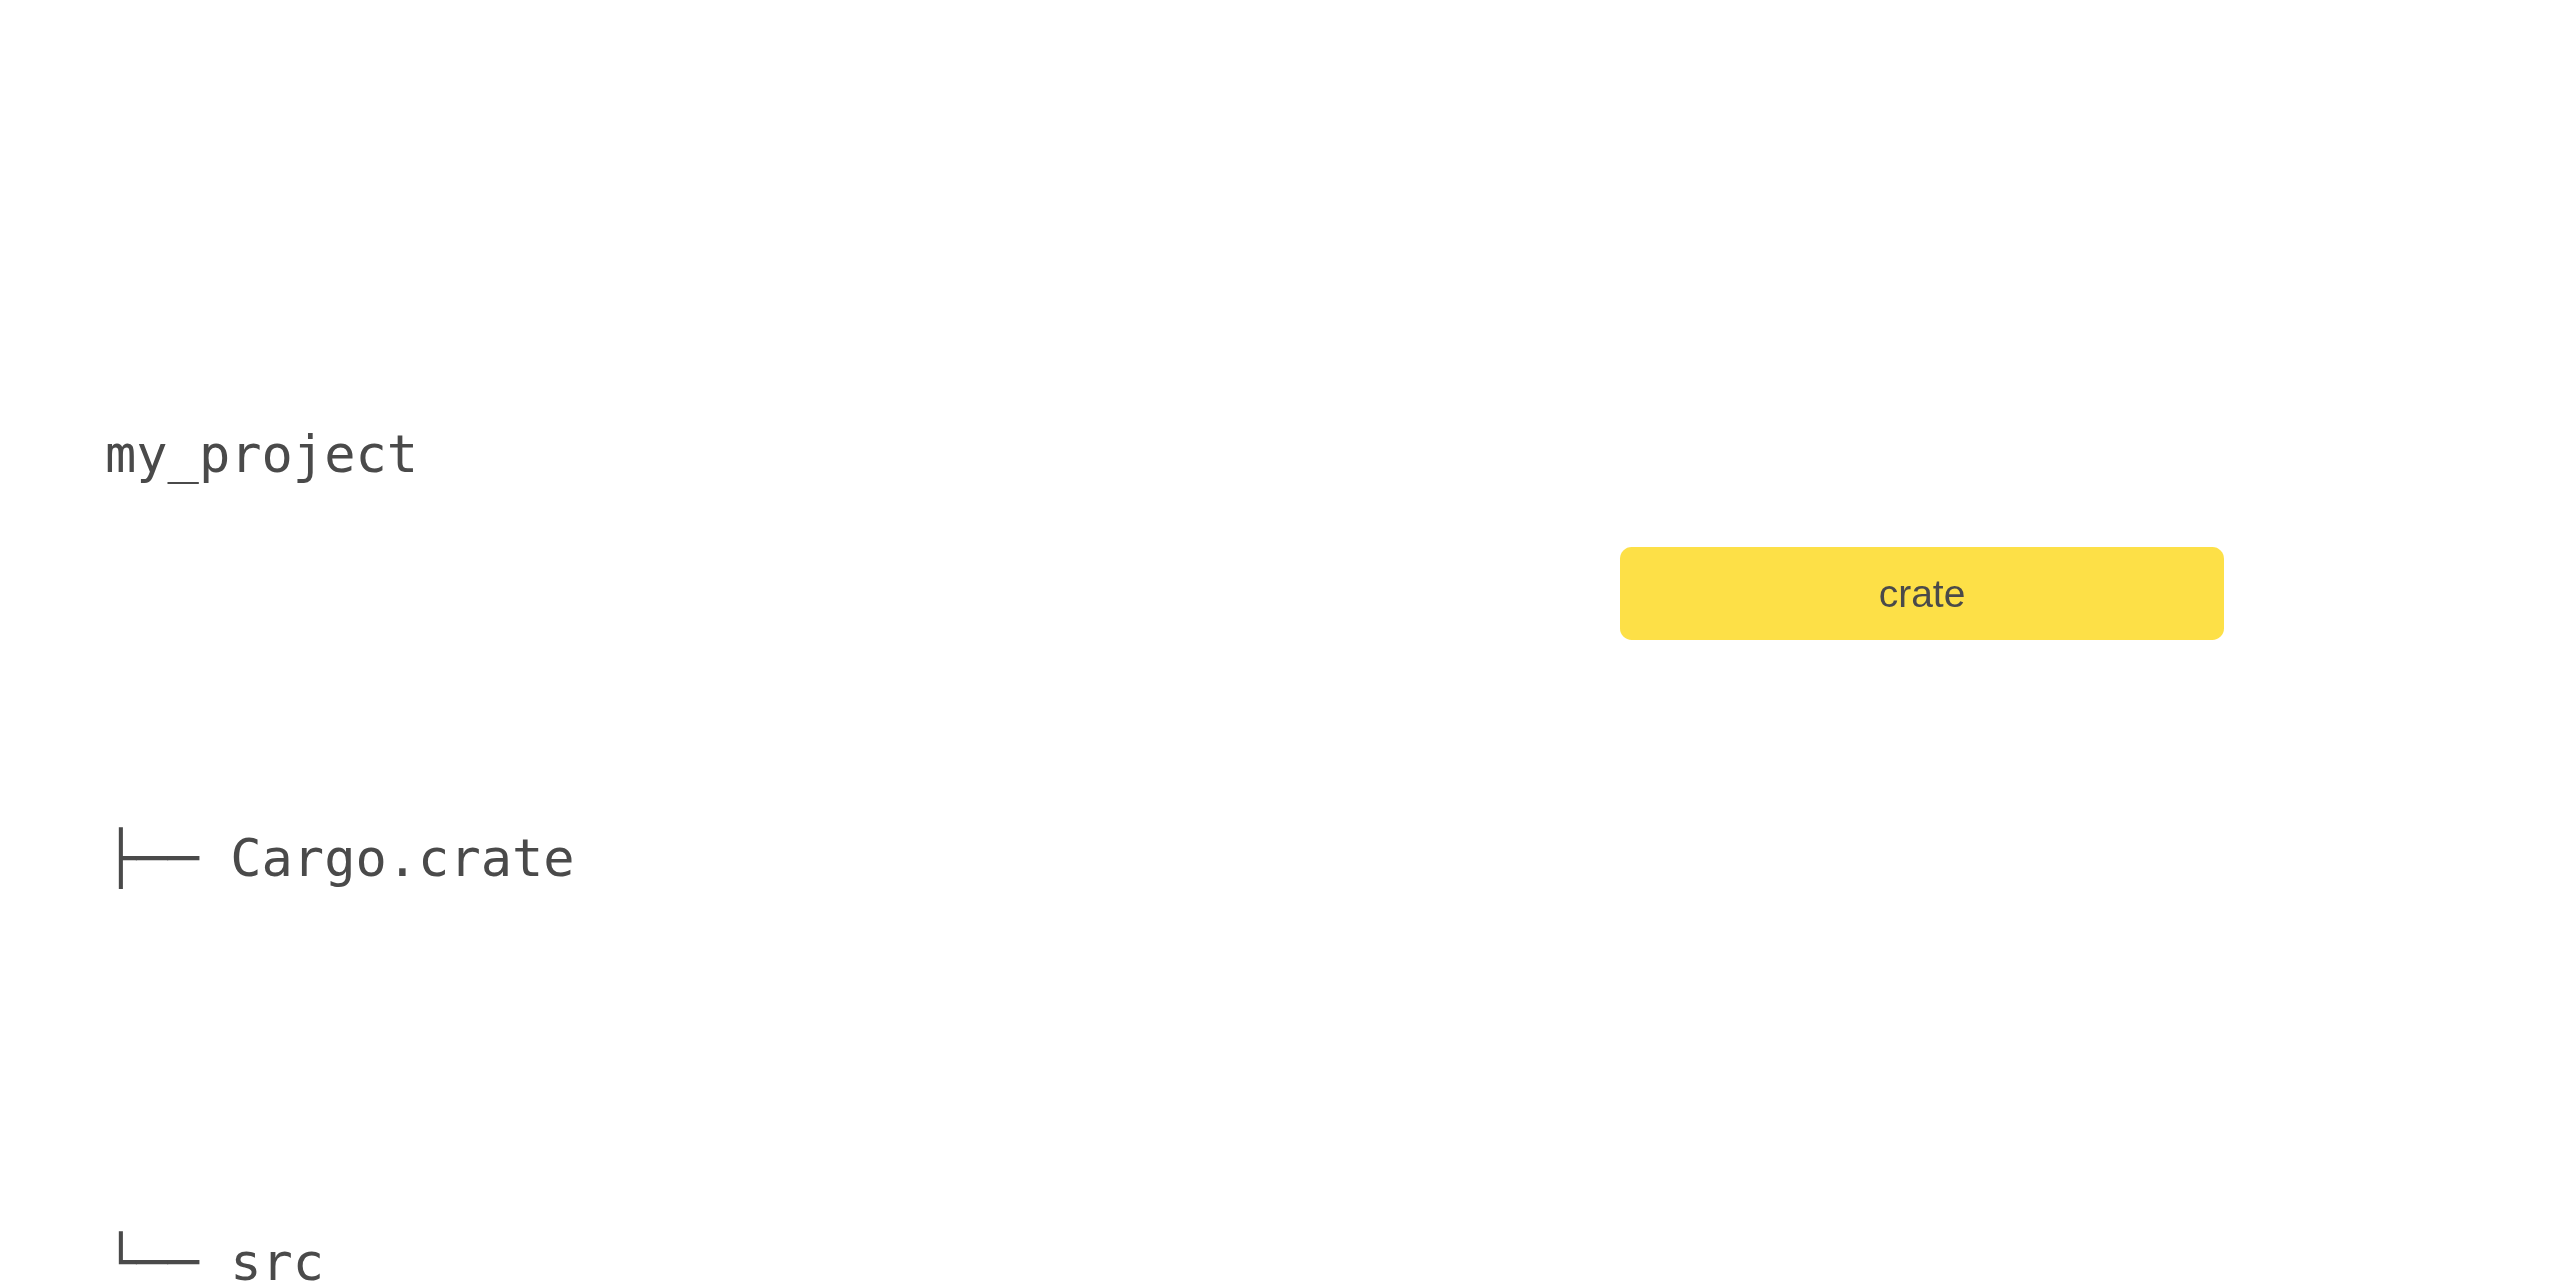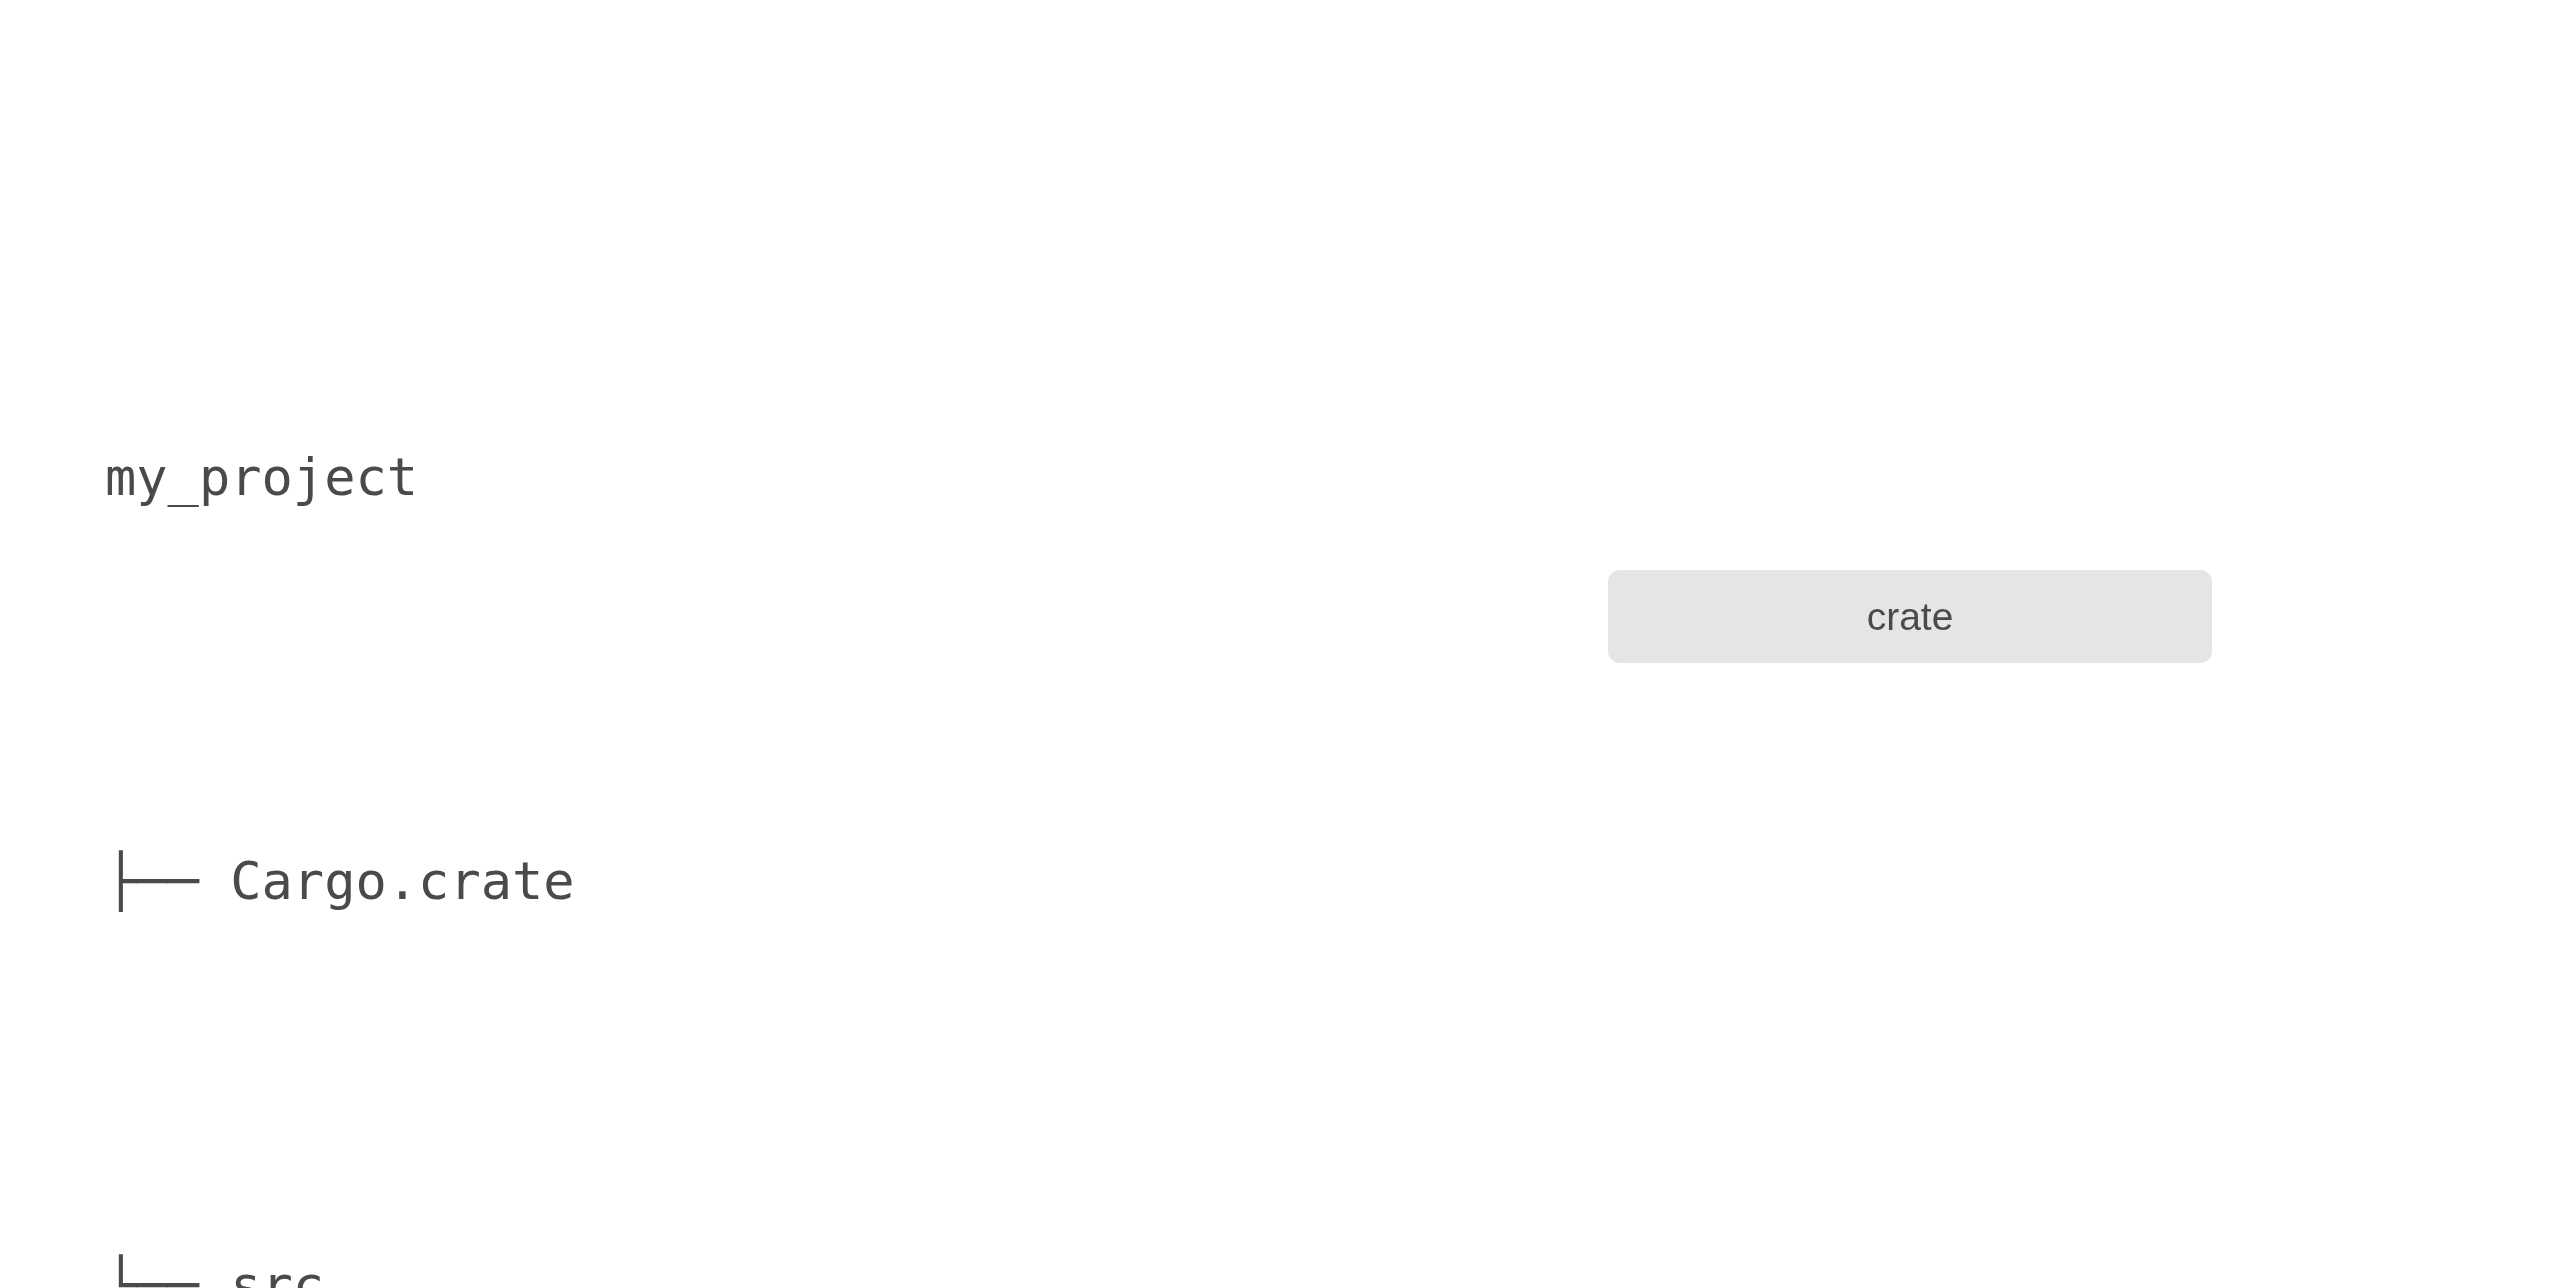--- a/index.html
+++ b/index.html
@@ -19,21 +19,20 @@
     width: 2576px;
     height: 1288px;
     background: #ffffff;
   }
 
   
   .panel {
     position: absolute;
     top: 0;
     height: 1057px;
-    margin-top: 23px;
   }
   .panel-left  { left: 0px;    width: 1288px; }
   .panel-right { left: 1288px; width: 1288px; }
 
   
   .fs-tree {
     position: absolute;
     left: 105px;
     top: 101px;
     margin: 0;
@@ -55,25 +54,25 @@
   
   .module-tree {
     position: absolute;
     left: 320px;   
     top: 547px;
     width: 604px;
     height: 93px;
   }
   .crate-node {
     position: absolute;
-    left: 0;
+    left: 12px;
     top: 0;
     width: 604px;
     height: 93px;
-    background: #e5e5e5;
+    background: #fde047;
     border-radius: 11.7px;
     display: flex;
     align-items: center;
     justify-content: center;
     box-sizing: border-box;
   }
   .crate-node-label {
     font-family: "Liberation Sans", sans-serif;
     font-size: 39px;
     color: #4a4a4a;

